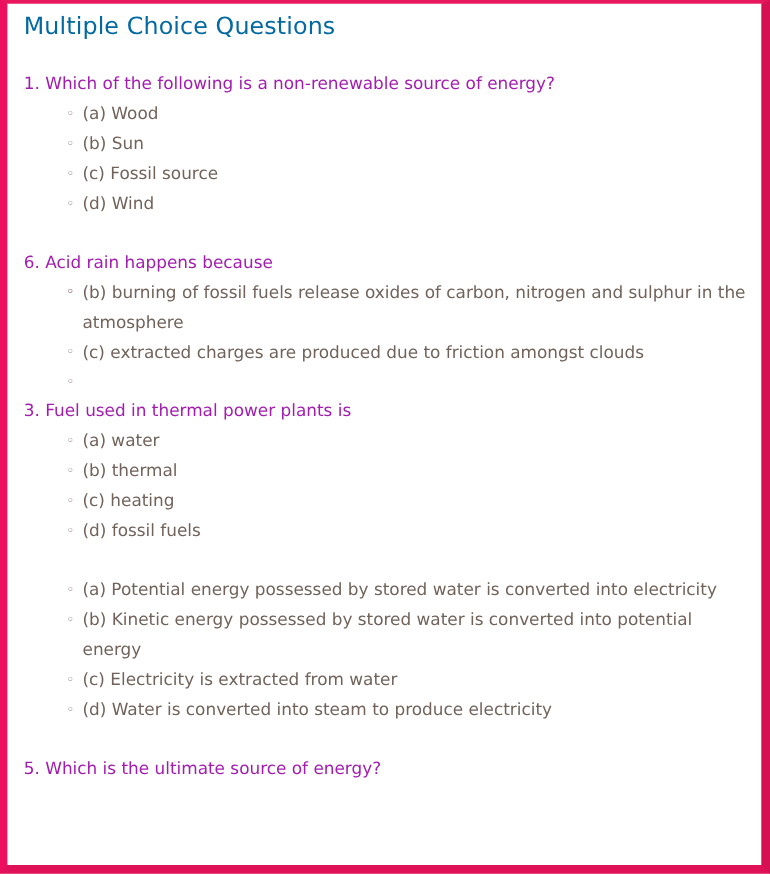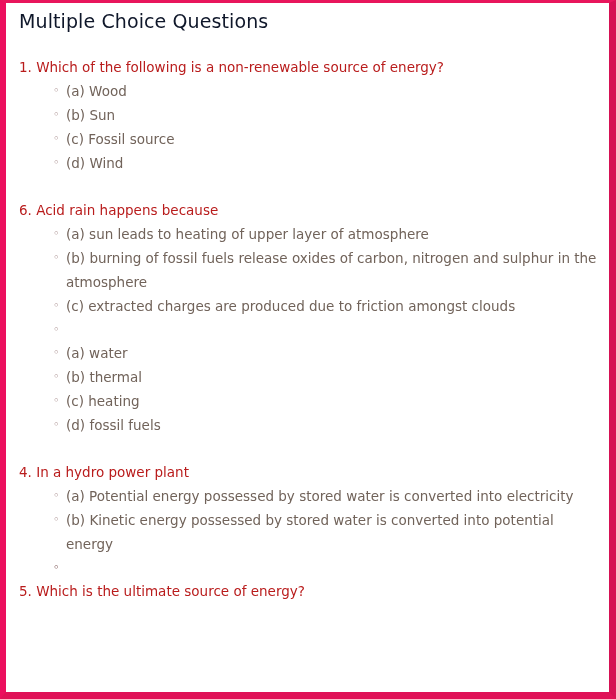--- a/index.html
+++ b/index.html
@@ -38,21 +38,21 @@
     background: #ffffff;
   }
 
   .doc-title {
     margin: 0;
     padding: 5px 0 0 13px;
     font-family: "DejaVu Sans", sans-serif;
     font-size: 19px;
     font-weight: 400;
     line-height: 26px;
-    color: #0f172a;
+    color: #0369a1;
     letter-spacing: 0.1px;
     white-space: nowrap;
   }
 
   .qlist {
     margin: 0;
     padding: 0;
     list-style: none;
   }
 
@@ -66,21 +66,21 @@
   .question-block + .question-block {
     padding-top: 23px;
   }
 
   .question-text {
     margin: 0;
     padding: 0 0 0 13px;
     font-family: "DejaVu Sans", sans-serif;
     font-size: 13.5px;
     line-height: 24px;
-    color: #b91c1c;
+    color: #a21caf;
     white-space: nowrap;
   }
 
   .options {
     margin: 0;
     padding: 0 0 0 0;
     list-style: none;
   }
 
   .option {
@@ -123,41 +123,41 @@
           <div class="options">
             <div class="option"><span class="option-bullet">◦</span><span class="option-label">(a) Wood</span></div>
             <div class="option"><span class="option-bullet">◦</span><span class="option-label">(b) Sun</span></div>
             <div class="option"><span class="option-bullet">◦</span><span class="option-label">(c) Fossil source</span></div>
             <div class="option"><span class="option-bullet">◦</span><span class="option-label">(d) Wind</span></div>
           </div>
         </div>
         <div class="question-block">
           <p class="question-text">6. Acid rain happens because</p>
           <div class="options">
-            <div class="option"><span class="option-bullet">◦</span><span class="option-label">(a) sun leads to heating of upper layer of atmosphere</span></div>
+            <div class="option"><span class="option-bullet">◦</span></div>
             <div class="option"><span class="option-bullet">◦</span><span class="option-label">(b) burning of fossil fuels release oxides of carbon, nitrogen and sulphur in the atmosphere</span></div>
             <div class="option"><span class="option-bullet">◦</span><span class="option-label">(c) extracted charges are produced due to friction amongst clouds</span></div>
             <div class="option"><span class="option-bullet">◦</span></div>
           </div>
         </div>
         <div class="question-block">
+          <p class="question-text">3. Fuel used in thermal power plants is</p>
           <div class="options">
             <div class="option"><span class="option-bullet">◦</span><span class="option-label">(a) water</span></div>
             <div class="option"><span class="option-bullet">◦</span><span class="option-label">(b) thermal</span></div>
             <div class="option"><span class="option-bullet">◦</span><span class="option-label">(c) heating</span></div>
             <div class="option"><span class="option-bullet">◦</span><span class="option-label">(d) fossil fuels</span></div>
           </div>
         </div>
         <div class="question-block">
-          <p class="question-text">4. In a hydro power plant</p>
           <div class="options">
             <div class="option"><span class="option-bullet">◦</span><span class="option-label">(a) Potential energy possessed by stored water is converted into electricity</span></div>
             <div class="option"><span class="option-bullet">◦</span><span class="option-label">(b) Kinetic energy possessed by stored water is converted into potential energy</span></div>
-            <div class="option"><span class="option-bullet">◦</span></div>
-            <div class="option"><span class="option-bullet">◦</span></div>
+            <div class="option"><span class="option-bullet">◦</span><span class="option-label">(c) Electricity is extracted from water</span></div>
+            <div class="option"><span class="option-bullet">◦</span><span class="option-label">(d) Water is converted into steam to produce electricity</span></div>
           </div>
         </div>
         <div class="question-block">
           <p class="question-text">5. Which is the ultimate source of energy?</p>
         </div>
       </div>
 
   </div>
 </div>
 

